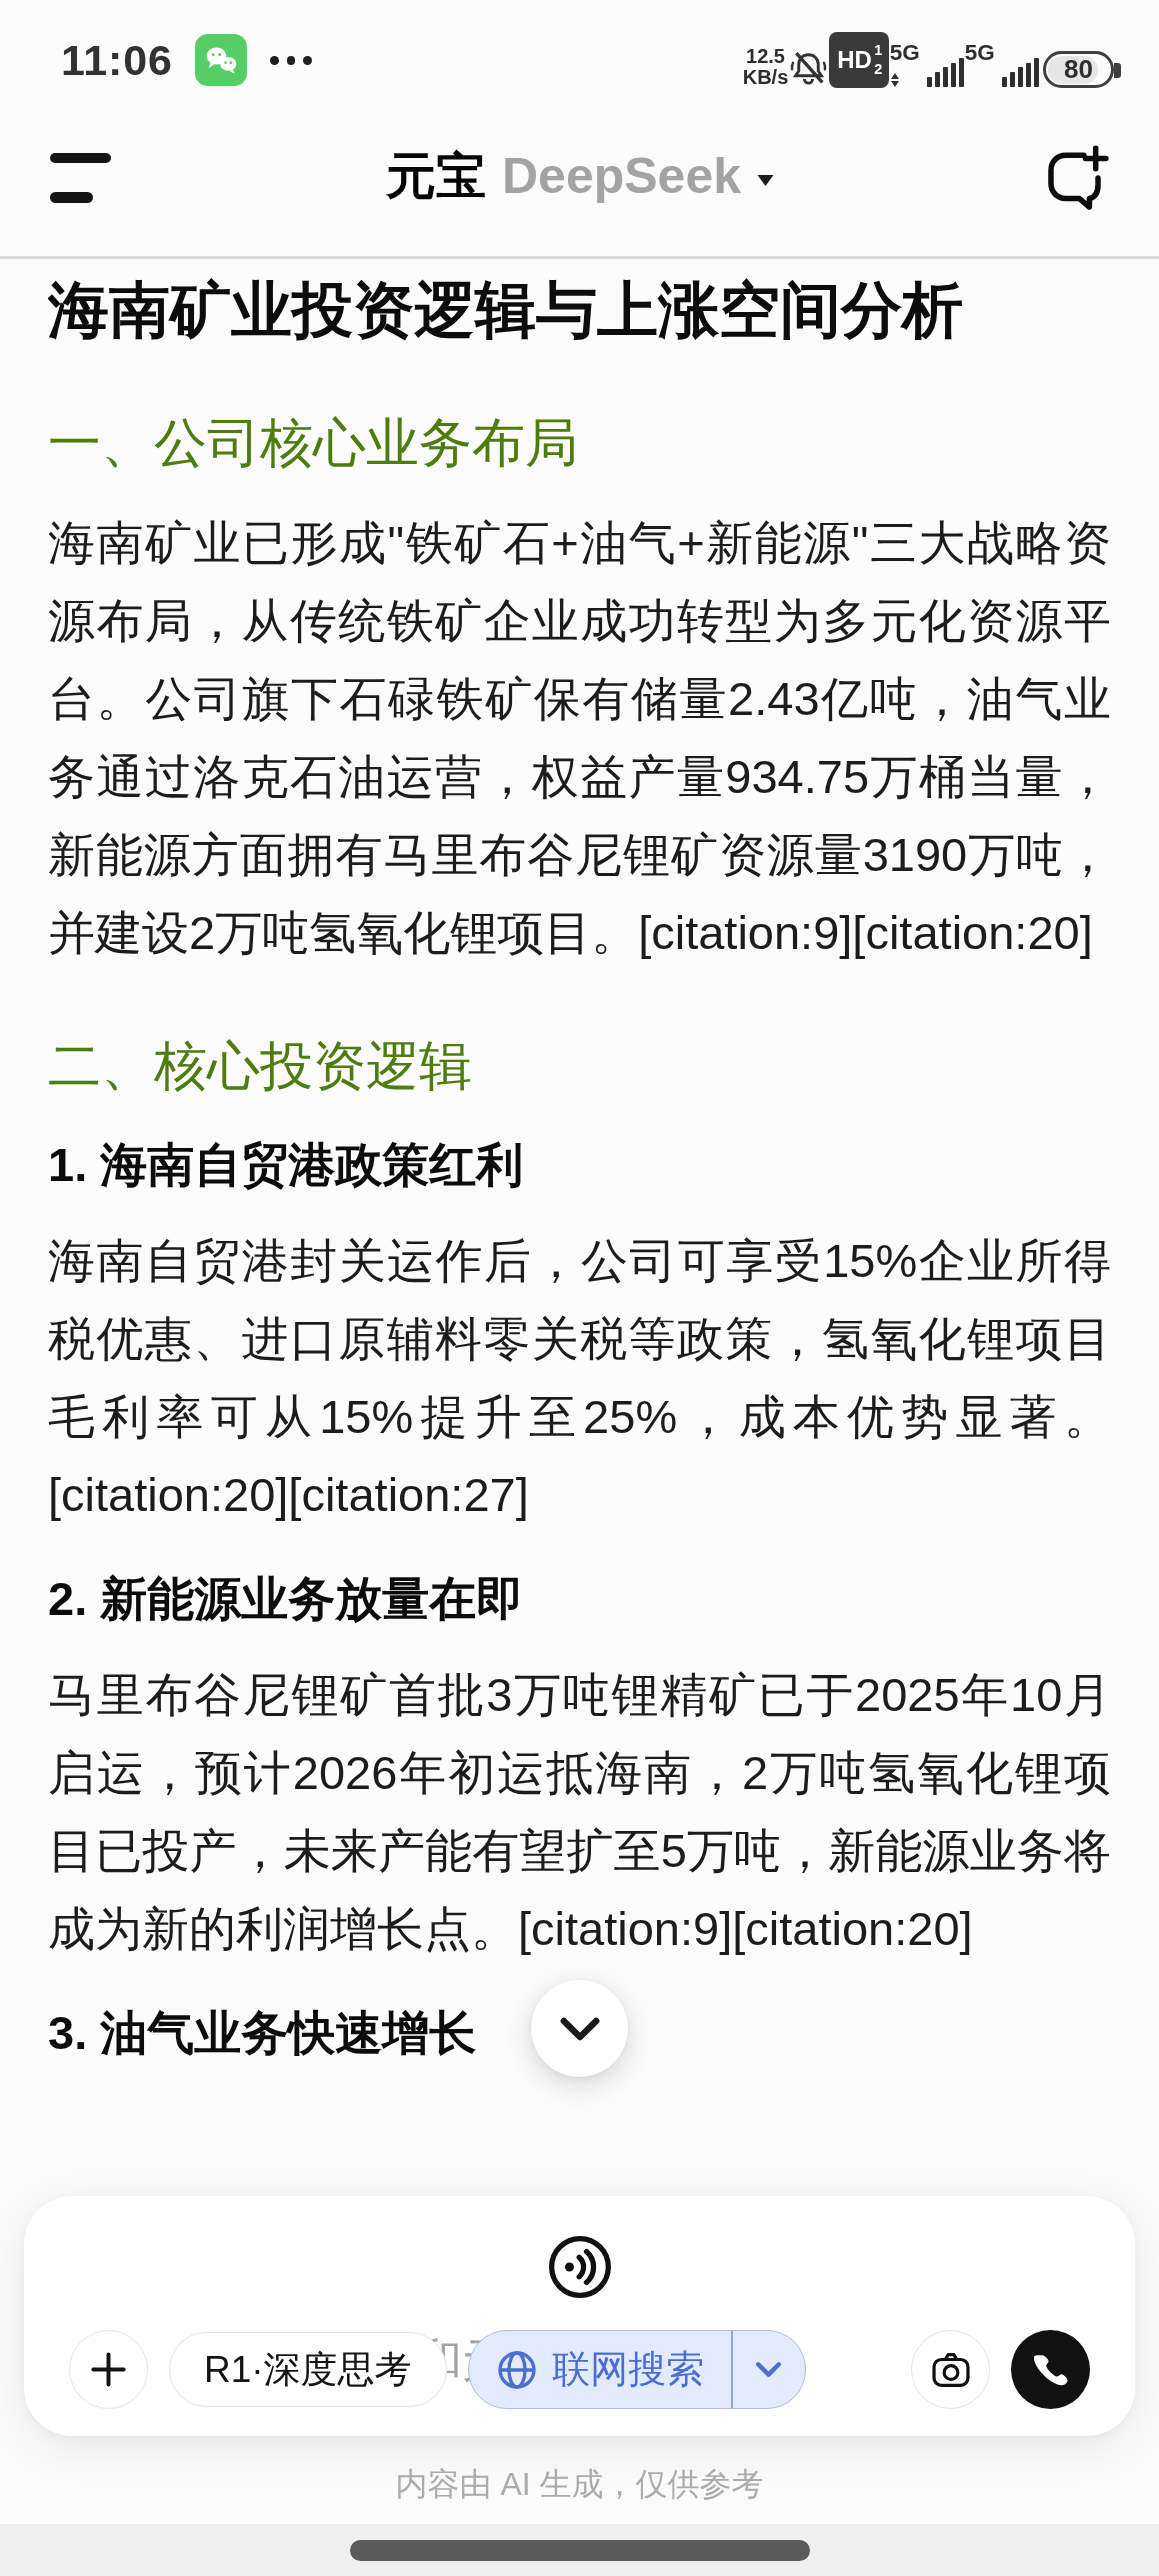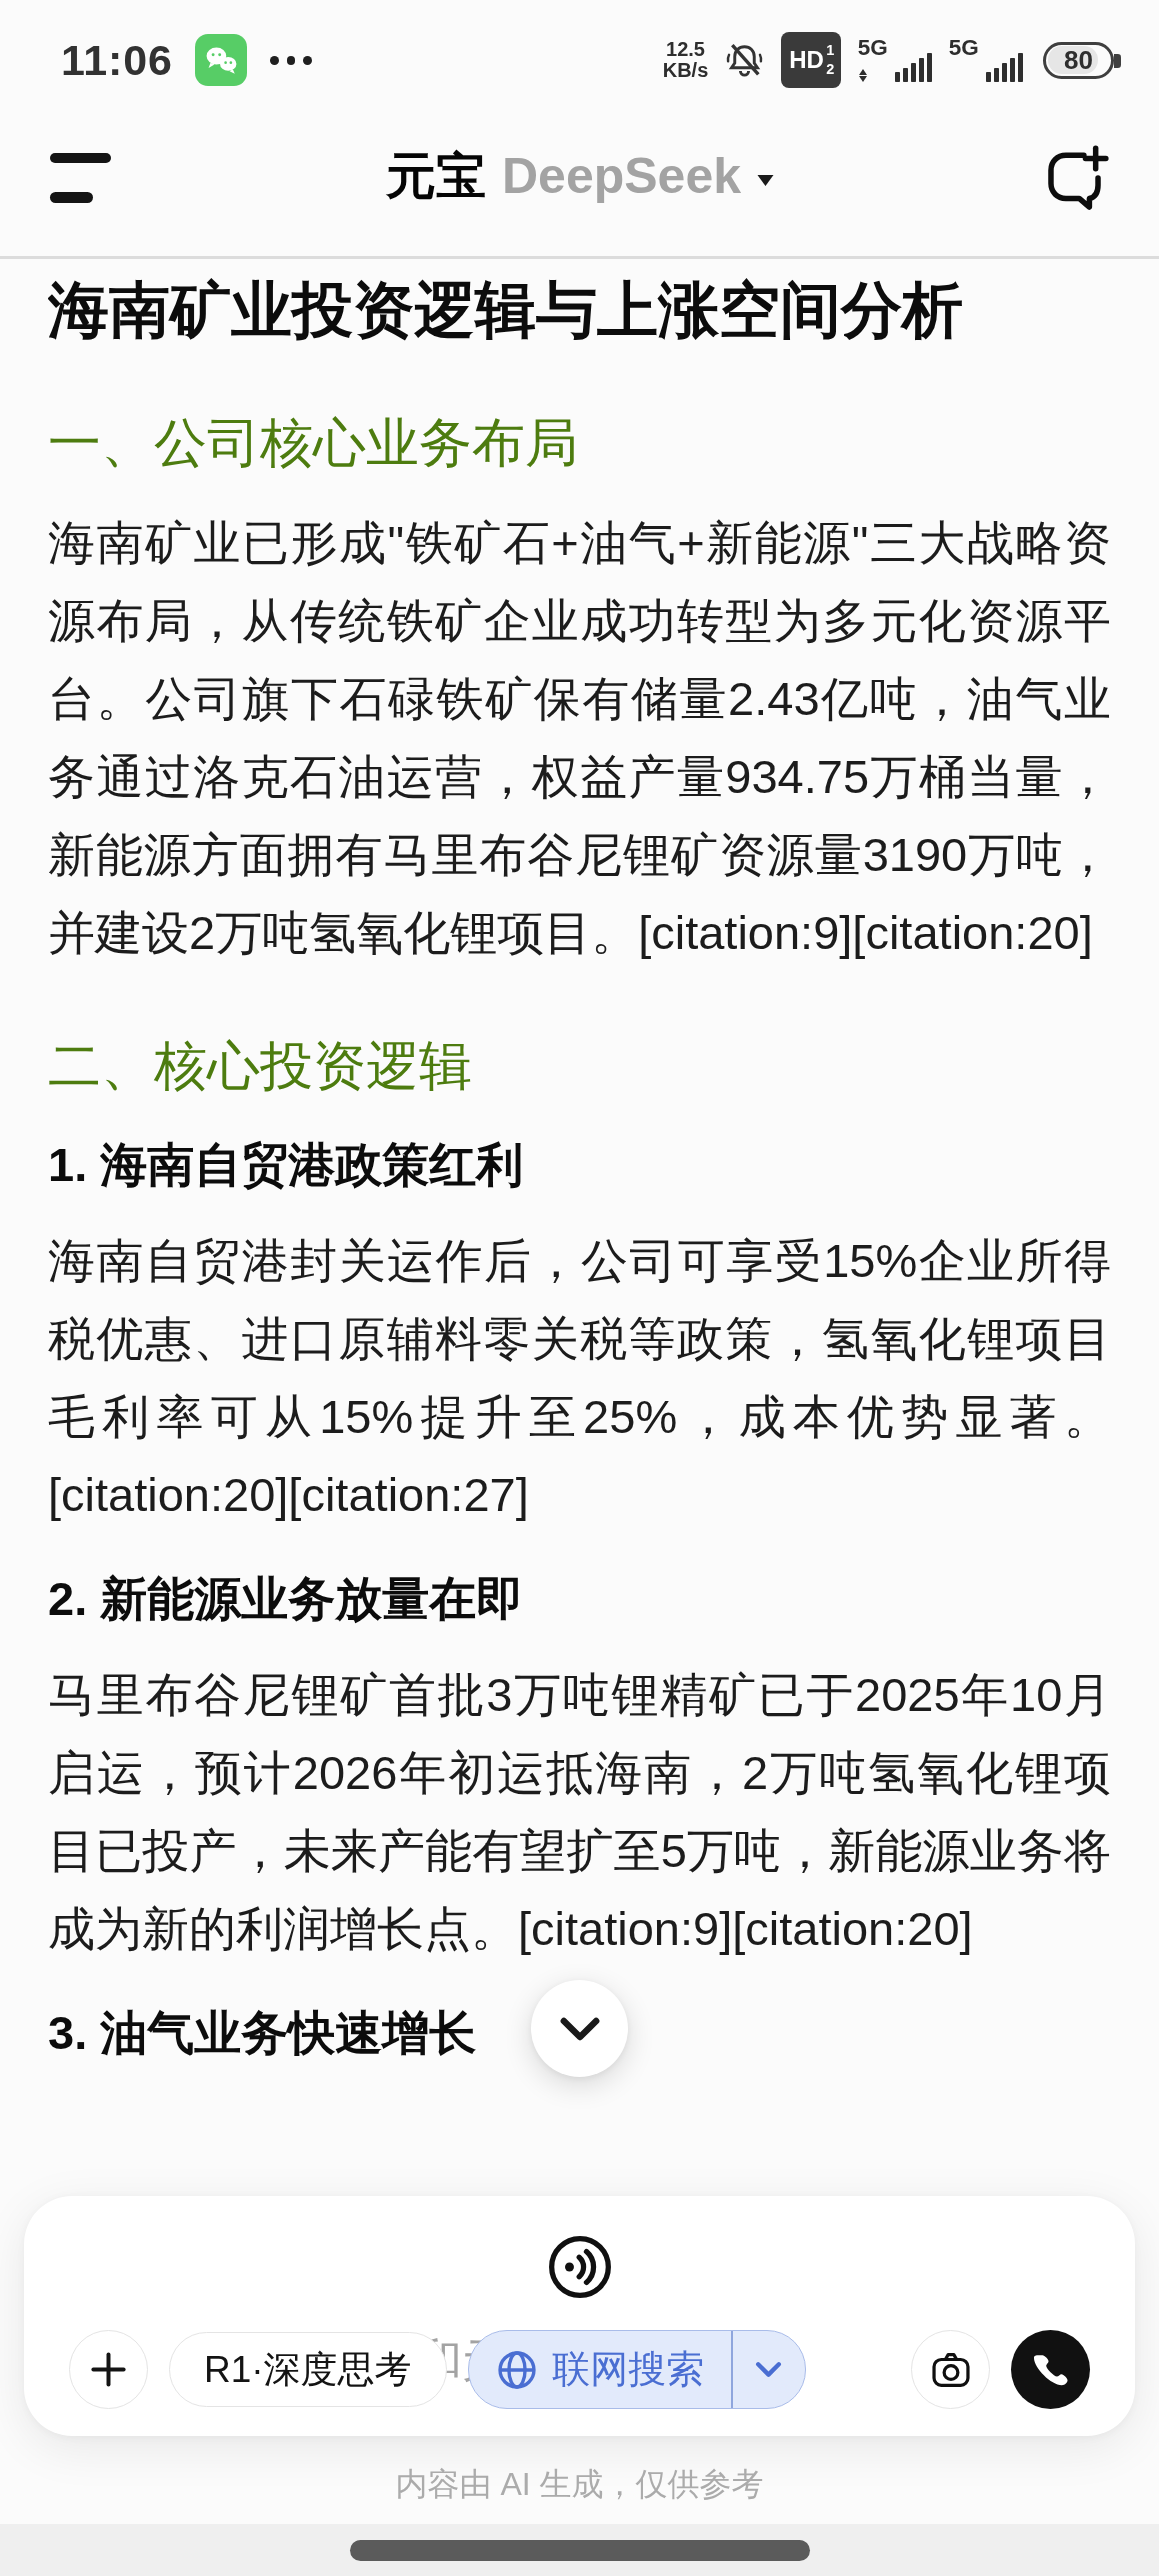--- a/index.html
+++ b/index.html
@@ -8,21 +8,21 @@
   .screen { position:relative; width:1159px; height:2576px; background:#fbfbfb; overflow:hidden; }
 
   
   .status-bar { position:absolute; top:0; left:0; right:0; height:98px;
     display:flex; align-items:center; justify-content:space-between; padding:22.5px 45px 0 61px; }
   .sb-left { display:flex; align-items:center; gap:22.5px; }
   .sb-time { font-size:43px; font-weight:600; color:#323232; letter-spacing:0.8px; }
   .wechat { width:52px; height:52px; border-radius:13px; background:#57cd66; display:flex; align-items:center; justify-content:center; }
   .sb-dots { display:flex; gap:8px; }
   .sb-dots span { width:8.9px; height:8.9px; border-radius:50%; background:#1f1f1f; display:block; }
-  .sb-right { display:flex; align-items:center; gap:17px; }
+  .sb-right { display:flex; align-items:flex-end; gap:1px; }
   .kbps { text-align:center; font-size:20px; font-weight:700; color:#2e2e2e; line-height:21px; }
   .hd-badge { background:#3a3a3a; border-radius:8px; height:56px; padding:0 6.4px 0 8px; display:flex; align-items:center; }
   .hd-badge .hd { color:#fff; font-size:24px; font-weight:800; letter-spacing:0; }
   .hd-col { display:flex; flex-direction:column; justify-content:space-between; height:35px; margin-left:2.4px; }
   .hd-col span { color:#fff; font-size:14.5px; font-weight:700; line-height:15.3px; }
   .sig { position:relative; width:74px; height:47px; }
   .sig .g5 { position:absolute; top:-1.6px; left:0; font-size:22.5px; font-weight:700; color:#2e2e2e; }
   .bars { position:absolute; right:0; bottom:1.6px; display:flex; align-items:flex-end; gap:3.2px; }
   .bars i { display:block; width:4.8px; background:#2e2e2e; border-radius:0.8px; }
   .arrs { position:absolute; left:1.6px; bottom:1.6px; display:flex; flex-direction:column; gap:1.6px; }

